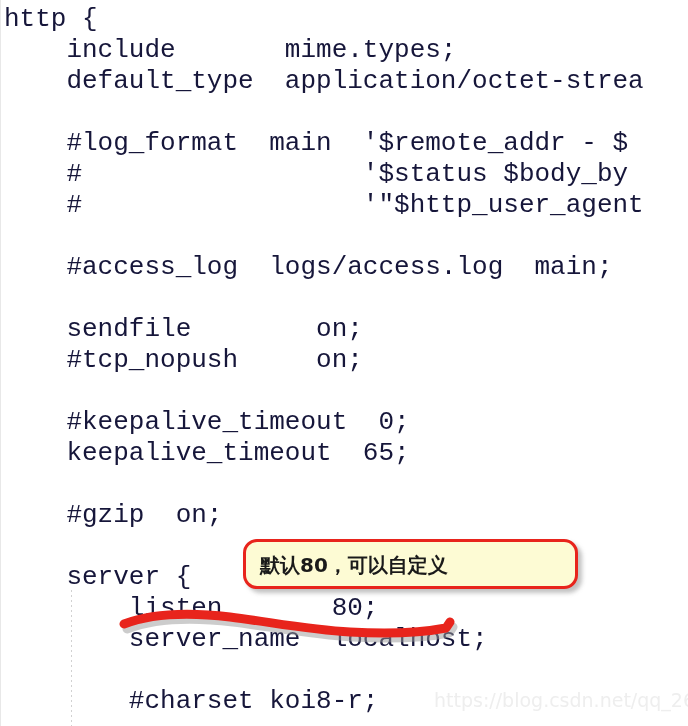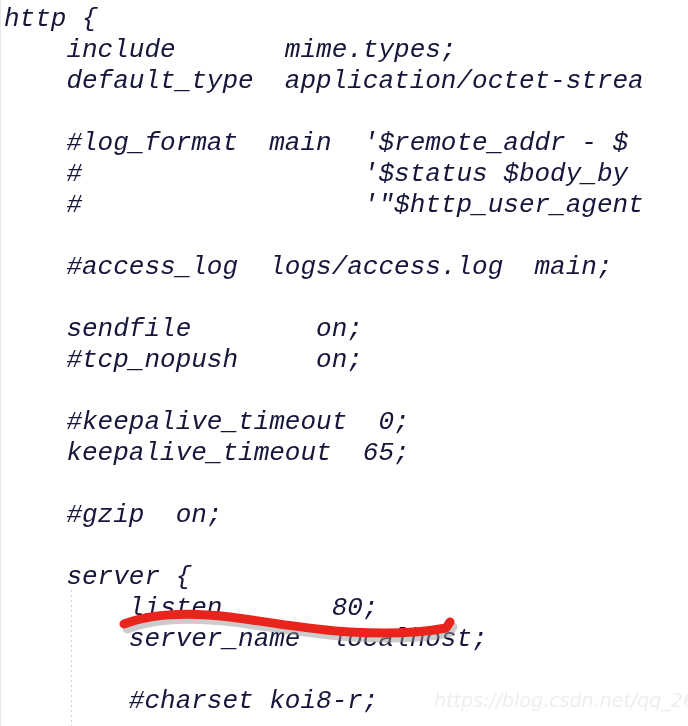--- a/index.html
+++ b/index.html
@@ -7,21 +7,20 @@
     padding: 0;
     background: #ffffff;
   }
   #screenshot {
     position: relative;
     width: 688px;
     height: 726px;
     background: #ffffff;
     overflow: hidden;
     font-family: "Liberation Mono", "DejaVu Sans Mono", monospace;
-    font-style: italic;
   }
   
   .page-edge {
     position: absolute;
     left: 0px;
     top: 0px;
     width: 1px;
     height: 726px;
     background: #e8e8e8;
   }
@@ -111,16 +110,19 @@
 
   <div class="code" id="code-block"><div class="code-line" style="top: 4px; left: 4px;">http {</div><div class="code-line" style="top: 35px; left: 4px;">    include       mime.types;</div><div class="code-line" style="top: 66px; left: 4px;">    default_type  application/octet-strea</div><div class="code-line" style="top: 97px; left: 4px;"></div><div class="code-line" style="top: 128px; left: 4px;">    #log_format  main  '$remote_addr - $</div><div class="code-line" style="top: 159px; left: 4px;">    #                  '$status $body_by</div><div class="code-line" style="top: 190px; left: 4px;">    #                  '"$http_user_agent</div><div class="code-line" style="top: 221px; left: 4px;"></div><div class="code-line" style="top: 252px; left: 4px;">    #access_log  logs/access.log  main;</div><div class="code-line" style="top: 283px; left: 4px;"></div><div class="code-line" style="top: 314px; left: 4px;">    sendfile        on;</div><div class="code-line" style="top: 345px; left: 4px;">    #tcp_nopush     on;</div><div class="code-line" style="top: 376px; left: 4px;"></div><div class="code-line" style="top: 407px; left: 4px;">    #keepalive_timeout  0;</div><div class="code-line" style="top: 438px; left: 4px;">    keepalive_timeout  65;</div><div class="code-line" style="top: 469px; left: 4px;"></div><div class="code-line" style="top: 500px; left: 4px;">    #gzip  on;</div><div class="code-line" style="top: 531px; left: 4px;"></div><div class="code-line" style="top: 562px; left: 4px;">    server {</div><div class="code-line" style="top: 593px; left: 4px;">        listen       80;</div><div class="code-line" style="top: 624px; left: 4px;">        server_name  localhost;</div><div class="code-line" style="top: 655px; left: 4px;"></div><div class="code-line" style="top: 686px; left: 4px;">        #charset koi8-r;</div></div>
 
   <div class="indent-guide"></div>
 
   <svg class="red-stroke" viewBox="0 0 360 50" width="360" height="50" xmlns="http://www.w3.org/2000/svg">
     <path d="M14,24 C40,14 78,12 120,17 C160,22 200,30 240,32 C275,34 310,33 336,28 L340,22" fill="none" stroke="#9a9a9a" stroke-width="9" stroke-linecap="round" stroke-linejoin="round" opacity="0.5" transform="translate(3,5)"></path>
     <path d="M14,24 C40,14 78,12 120,17 C160,22 200,30 240,32 C275,34 310,33 336,28 L340,22" fill="none" stroke="#e8241c" stroke-width="9" stroke-linecap="round" stroke-linejoin="round"></path>
   </svg>
 
+  <div class="callout">
+    <div class="callout-text">默认80，可以自定义</div>
+  </div>
 
   <div class="watermark">https://blog.csdn.net/qq_26666947</div>
 
 </div>
 
 </body></html>

